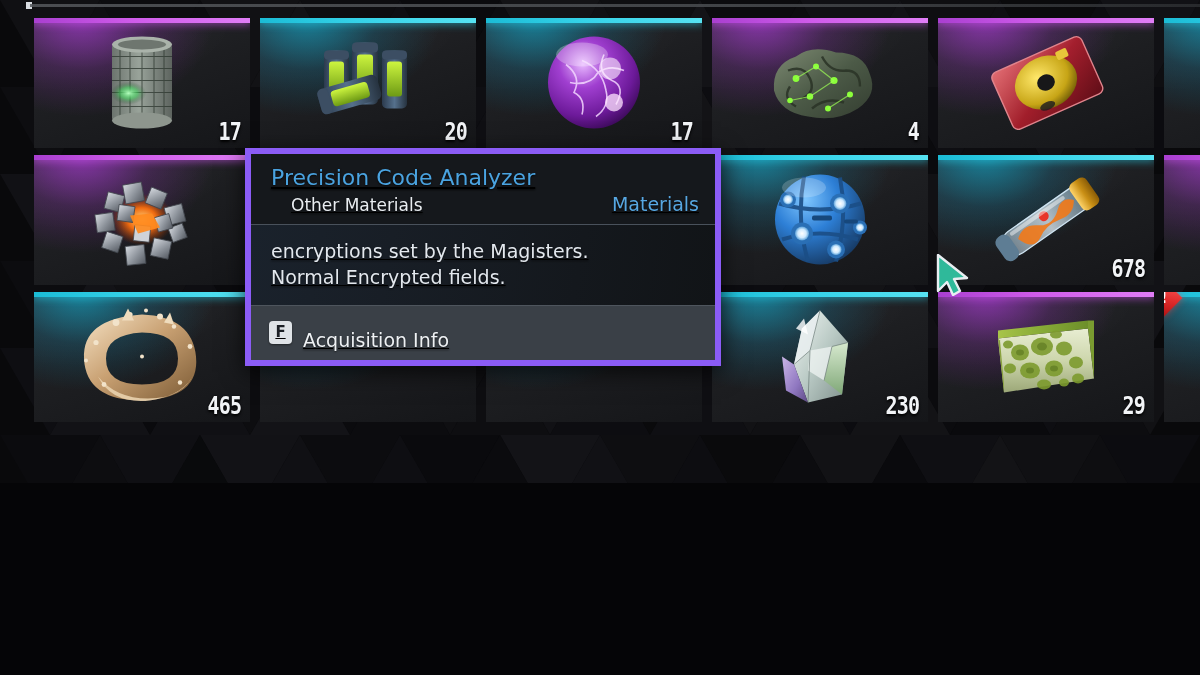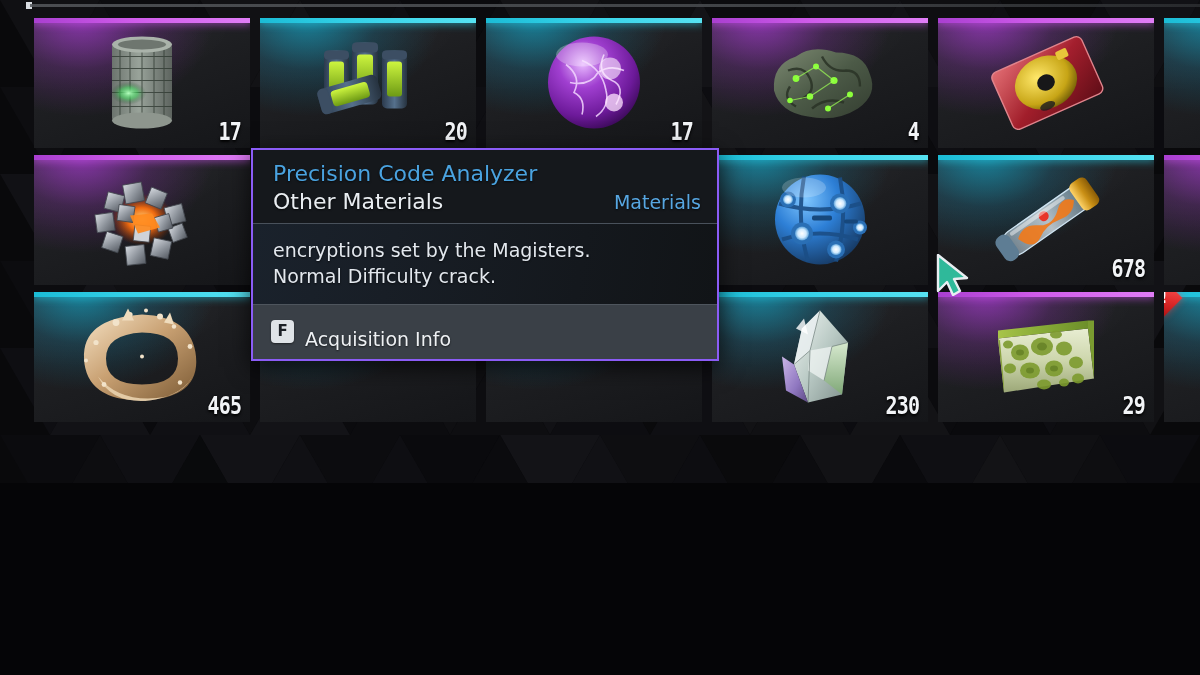--- a/index.html
+++ b/index.html
@@ -75,38 +75,39 @@
     box-shadow:0 0 7px rgba(255,60,60,.55);
   }
   .new-badge span{
     display:block;transform:rotate(-45deg);
     color:#fff;font-weight:700;font-size:16px;line-height:26px;text-align:center;
     font-family:"DejaVu Sans","Liberation Sans",sans-serif;
   }
 
   
   .tooltip{
-    position:absolute;left:251px;top:148px;width:464px;
+    position:absolute;left:245px;top:148px;width:464px;
     background:#15181c;
-    border:2px solid #8b5cf6;
+    border:6px solid #8b5cf6;
     z-index:30;
     box-shadow:0 6px 22px rgba(0,0,0,.75);
+    text-decoration:underline;
   }
   .tt-head{
     position:relative;padding:12px 16px 9px 20px;
     background:linear-gradient(95deg,#1d4c7a 0%,#1b4group 0%,#173c61 32%,#14293f 62%,#141a21 100%);
     border-bottom:1px solid #3c4busy;
   }
   .tt-head{background:linear-gradient(95deg,#235a8d 0%,#1c4straight 1%,#1b4a75 20%,#163a5c 45%,#14222f 78%,#13181e 100%);}
   .tt-title{
     color:#4aa3e0;font-size:22px;line-height:1.12;font-weight:400;
     text-shadow:0 1px 2px rgba(0,0,0,.7);
   }
   .tt-sub-row{display:flex;align-items:baseline;justify-content:space-between;margin-top:2px;}
-  .tt-cat{color:#e9edf1;font-size:22px;text-shadow:0 1px 2px rgba(0,0,0,.7);}
+  .tt-cat{color:#e9edf1;font-size:17px;text-shadow:0 1px 2px rgba(0,0,0,.7);margin-left:20px;}
   .tt-rarity{color:#57a7e2;font-size:19px;text-shadow:0 1px 2px rgba(0,0,0,.7);}
   .tt-sep{height:1px;background:#49515b;}
   .tt-body{
     padding:13px 18px 14px 20px;
     background:linear-gradient(100deg,#1a222c 0%,#181e26 30%,#14181d 70%,#111417 100%);
   }
   .tt-desc{
     color:#e3e8ee;font-size:19px;line-height:1.40;
     text-shadow:0 1px 2px rgba(0,0,0,.65);
   }
@@ -792,21 +793,21 @@
       <div class="tt-title" style="color: rgb(74, 163, 224);">Precision Code Analyzer</div>
       <div class="tt-sub-row">
         <div class="tt-cat">Other Materials</div>
         <div class="tt-rarity" style="color: rgb(87, 167, 226);">Materials</div>
       </div>
     </div>
     <div class="tt-sep"></div>
     <div class="tt-body">
       <div class="tt-desc" id="tt-desc">
           <div>encryptions set by the Magisters.</div>
-          <div>Normal Difficulty crack.</div>
+          <div>Normal Encrypted fields.</div>
         </div>
     </div>
     <div class="tt-foot">
       <span class="keycap">F</span>
       <span class="foot-label">Acquisition Info</span>
     </div>
   </div>
 
   <div class="cursor">
     <svg viewBox="0 0 34 42" aria-hidden="true">

